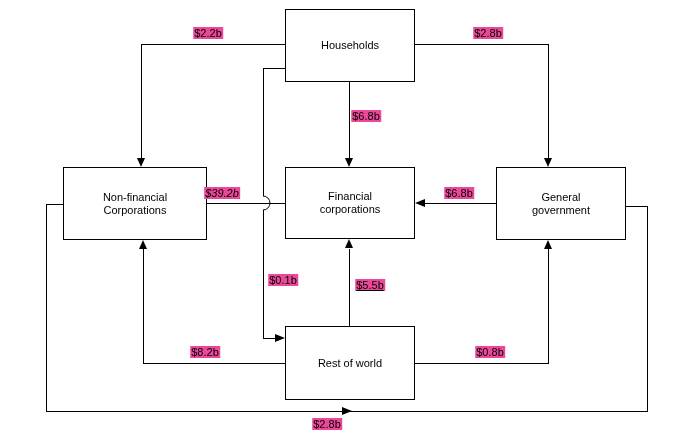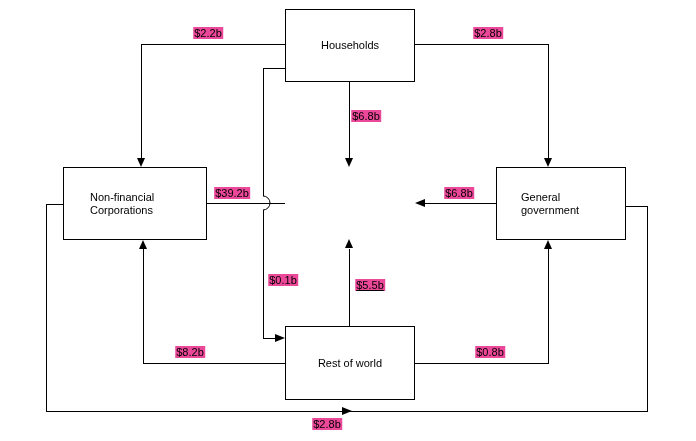--- a/index.html
+++ b/index.html
@@ -25,21 +25,21 @@
   .connectors path.straight { shape-rendering: crispEdges; }
   .connectors polygon { fill: #000000; stroke: none; }
   .node {
     position: absolute;
     box-sizing: border-box;
     border: 1px solid #000000;
     background: #ffffff;
     display: flex;
     align-items: center;
     justify-content: center;
-    text-align: left;
+    text-align: center;
     font-size: 11px;
     line-height: 13px;
   }
   .node-label { display: block; margin: 0 auto; }
   .flow-label {
     position: absolute;
     transform: translate(-50%, -50%);
     font-size: 11px;
     line-height: 12px;
     white-space: nowrap;
@@ -88,42 +88,45 @@
   </svg>
 
   <div class="node" style="left:285px; top:9px; width:130px; height:73px;">
     <span class="node-label">Households</span>
   </div>
 
   <div class="node" style="left:63px; top:167px; width:144px; height:73px;">
     <span class="node-label" style="max-width:90px;">Non-financial Corporations</span>
   </div>
 
+  <div class="node" style="left:285px; top:167px; width:130px; height:72px;">
+    <span class="node-label" style="max-width:80px;">Financial corporations</span>
+  </div>
 
   <div class="node" style="left:285px; top:326px; width:130px; height:74px;">
     <span class="node-label">Rest of world</span>
   </div>
 
   <div class="node" style="left:496px; top:167px; width:130px; height:73px;">
     <span class="node-label" style="max-width:80px;">General government</span>
   </div>
 
   <span class="flow-label" style="left:208px; top:33px;">$2.2b</span>
 
   <span class="flow-label" style="left:488px; top:33px;">$2.8b</span>
 
   <span class="flow-label" style="left:366px; top:116px;">$6.8b</span>
 
-  <span class="flow-label" style="left:232px; top:193px;">$39.2b</span>
+  <span class="flow-label" style="left:222px; top:193px;font-style:italic;">$39.2b</span>
 
   <span class="flow-label" style="left:459px; top:193px;">$6.8b</span>
 
   <span class="flow-label" style="left:283px; top:280px;">$0.1b</span>
 
   <span class="flow-label" style="left:370px; top:285px;text-decoration:underline;">$5.5b</span>
 
-  <span class="flow-label" style="left:190px; top:352px;">$8.2b</span>
+  <span class="flow-label" style="left:205px; top:352px;">$8.2b</span>
 
   <span class="flow-label" style="left:490px; top:352px;">$0.8b</span>
 
   <span class="flow-label" style="left:327px; top:424px;">$2.8b</span>
 
 </div>
 
 </body></html>

